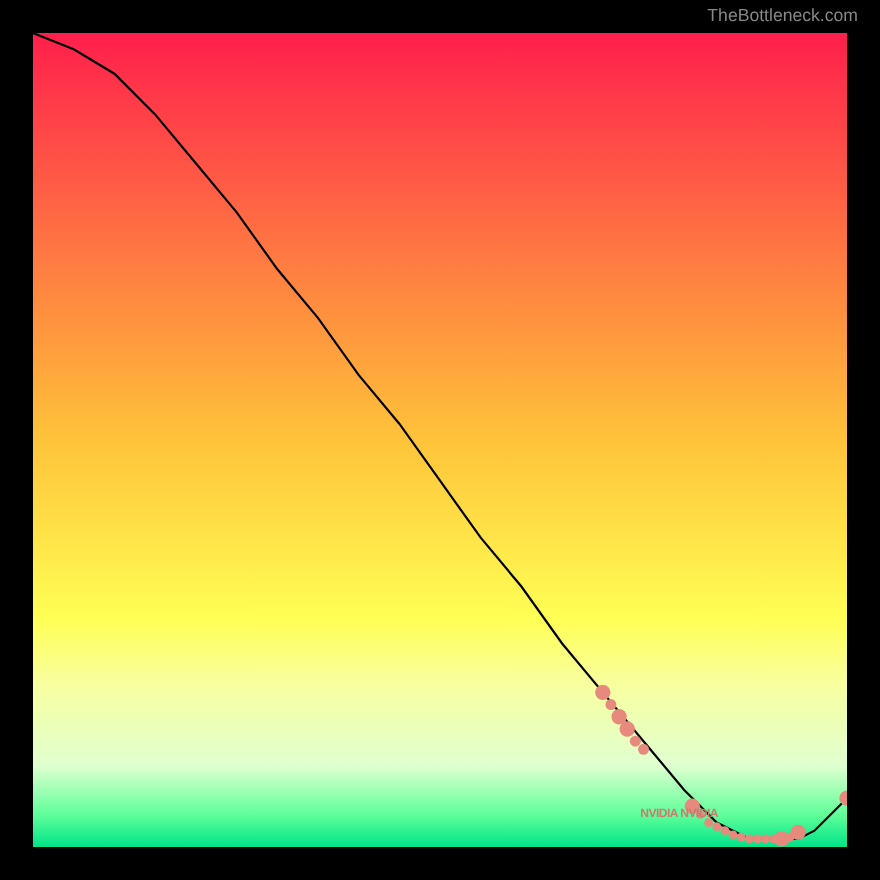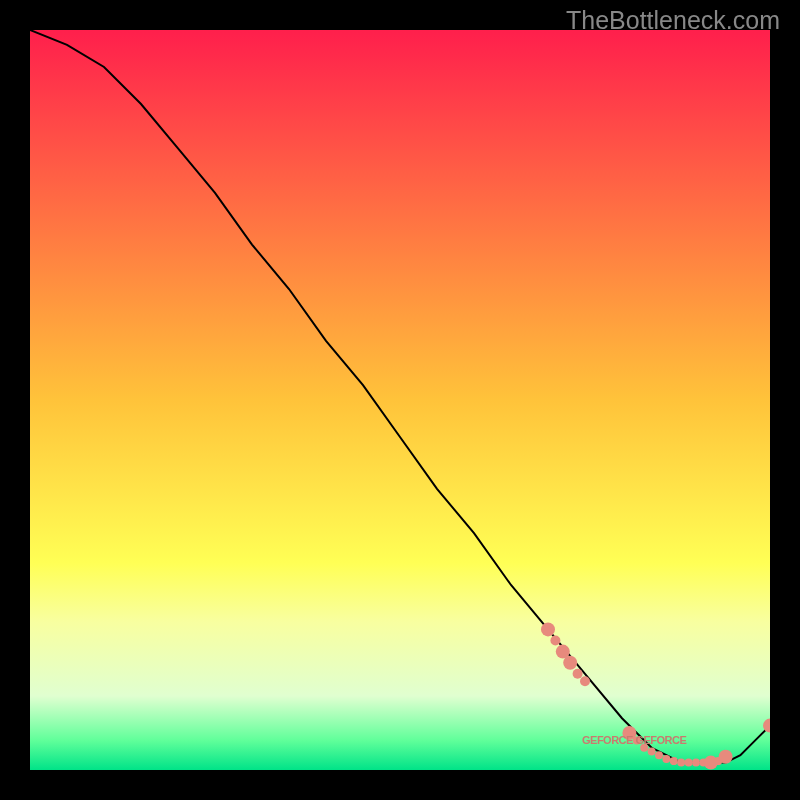--- a/index.html
+++ b/index.html
@@ -9,21 +9,21 @@
     width: 800px;
     height: 800px;
     position: relative;
     font-family: Arial, sans-serif;
   }
   .watermark {
     position: absolute;
     top: 6px;
     right: 20px;
     color: #888;
-    font-size: 25px;
+    font-size: 16px;
     font-weight: 500;
     z-index: 10;
   }
   .plot-area {
     position: absolute;
     left: 30px;
     top: 30px;
     width: 740px;
     height: 740px;
   }
@@ -91,14 +91,14 @@
         <circle cx="89" cy="99" r="0.5405405405405406" fill="#e78a7d"></circle>
         <circle cx="90" cy="99" r="0.5405405405405406" fill="#e78a7d"></circle>
         <circle cx="91" cy="99" r="0.5405405405405406" fill="#e78a7d"></circle>
         <circle cx="92" cy="99" r="0.945945945945946" fill="#e78a7d"></circle>
         <circle cx="93" cy="98.8" r="0.5405405405405406" fill="#e78a7d"></circle>
         <circle cx="94" cy="98.2" r="0.945945945945946" fill="#e78a7d"></circle>
         <circle cx="100" cy="94" r="0.945945945945946" fill="#e78a7d"></circle>
       </g>
   </svg>
 
-  <div class="ann-label" id="ann-label" style="left: 552px; top: 704.4px;">GEFORCE GEFORCE</div>
+  <div class="ann-label" id="ann-label" style="left: 552px; top: 704.4px;">NVIDIA NVIDIA</div>
 </div>
 
 </body></html>

